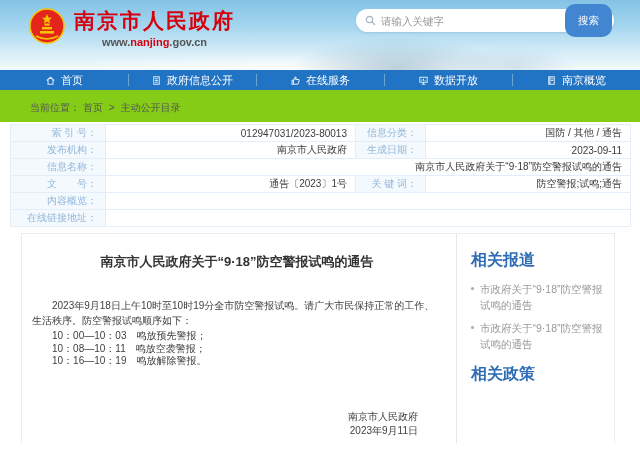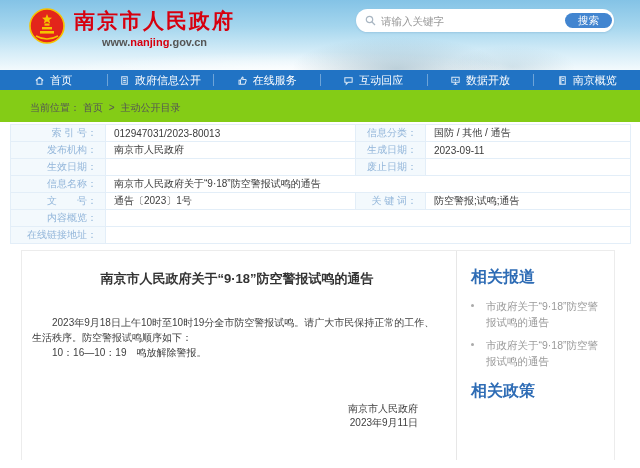--- a/index.html
+++ b/index.html
@@ -20,61 +20,61 @@
   .site-name { color:#d7000f; font-size:21px; font-weight:bold; letter-spacing:2px; line-height:24px; }
   .site-url { font-size:11px; font-weight:bold; color:#555; text-align:center; margin-top:3px; }
   .site-url .red { color:#d7000f; }
   .search { position:absolute; right:26px; top:9px; width:258px; height:23px; background:#fff;
     border-radius:12px; display:flex; align-items:center; padding:0 2px 0 9px; z-index:2;
     box-shadow:0 1px 2px rgba(0,60,120,.12); }
   .search input { flex:1; border:none; outline:none; background:transparent; font-size:10.5px; color:#333;
     font-family:inherit; }
   .search input::placeholder { color:#999; }
   .search-btn { border:none; cursor:pointer; background:#4285d0; color:#fff; font-size:10.5px;
-    height:15px; padding:0 13px; border-radius:10px; font-family:inherit; }
+    height:33px; padding:0 13px; border-radius:10px; font-family:inherit; }
 
   
   .nav { height:20px; background:#2173c4; display:flex; align-items:stretch; }
   .nav-item { flex:1; display:flex; align-items:center; justify-content:center; gap:5px;
     color:#fff; font-size:11px; cursor:pointer; position:relative; }
   .nav-item + .nav-item::before { content:""; position:absolute; left:0; top:4px; bottom:4px;
     width:1px; background:rgba(255,255,255,.35); }
   .nico { width:11px; height:11px; stroke:rgba(255,255,255,.85); fill:none; stroke-width:1.1; }
 
   
   .breadcrumb { padding:11px 0 7px 30px; font-size:10px; color:#555; background:#84cc16; }
   .breadcrumb span { margin-right:3px; }
   .crumb-link { cursor:pointer; }
 
   
   table.meta { border-collapse:collapse; width:620px; margin:2px 15px 0 10px; table-layout:fixed;
     font-size:10px; }
   table.meta td { border:1px solid #e3eef8; height:15px; padding:1px 8px; overflow:hidden;
     white-space:nowrap; }
   td.lbl { background:#f3f9fd; color:#93b6da; text-align:right; }
-  td.val { color:#3a3a3a; padding-left:10px; }
+  td.val { color:#3a3a3a; padding-left:10px;text-align:right; }
   .dl-ico { width:10px; height:10px; vertical-align:-1px; margin-right:4px; }
   .dl-link { cursor:pointer; color:#3a3a3a; }
 
   
   .panel { margin:6px 21px 0 21px; width:594px; height:210px; border:1px solid #ececec;
     border-bottom:none; display:flex; background:#fff; }
   .article { flex:1; border-right:1px solid #e7e7e7; padding:15px 14px 0 10px; }
   .art-title { text-align:center; font-size:13px; font-weight:bold; color:#333; margin-top:4px; }
   .art-body { margin-top:27px; font-size:10px; color:#404040; line-height:15px; }
   .art-body p { text-indent:2em; }
   .schedule { margin-top:2px; }
   .schedule div { padding-left:2em; line-height:12.5px; font-size:10px; color:#404040; }
   .signature { margin-top:42px; text-align:right; padding-right:24px; font-size:10px;
     color:#404040; line-height:14px; }
 
   .sidebar { width:157px; padding:16px 10px 0 14px; }
   .side-title { color:#2e6cb5; font-size:16px; font-weight:bold; cursor:pointer; }
   .side-list { margin:10px 0 6px 0; }
-  .side-item { display:flex; gap:12px; font-size:10.5px; color:#9a9a9a; line-height:16px;
+  .side-item { display:flex; gap:6px; font-size:10.5px; color:#9a9a9a; line-height:16px;
     margin-bottom:7px; cursor:pointer; }
   .dot { width:3px; height:3px; border-radius:50%; background:#aaa; margin-top:6px; flex:0 0 3px; }
   .side-title.second { margin-top:12px; }
 </style>
 </head>
 <body>
 
 <div class="header">
   <div class="brand">
     <svg class="emblem" viewBox="0 0 38 42">
@@ -114,26 +114,20 @@
     <span>政府信息公开</span>
   </div>
   <div class="nav-item">
     <svg class="nico" viewBox="0 0 12 12">
         <path d="M2.2 5.6 H3.8 V10 H2.2 Z M3.8 6 L5.8 2.3 Q6.8 1.9 6.6 3.4 L6.3 5 H9.3 Q10.3 5.2 9.9 6.3 L8.8 9.6 Q8.6 10 8.1 10 H3.8"></path>
       </svg>
     <span>在线服务</span>
   </div>
   <div class="nav-item">
     <svg class="nico" viewBox="0 0 12 12">
-        <path d="M2 3 H10 V8 H5.5 L3.5 10 V8 H2 Z"></path>
-      </svg>
-    <span>互动回应</span>
-  </div>
-  <div class="nav-item">
-    <svg class="nico" viewBox="0 0 12 12">
         <path d="M2 2.5 H10 V8 H2 Z M6 8 V9.8 M4 10.2 H8 M4.3 6.2 V4.8 M6 6.2 V4 M7.7 6.2 V5.4"></path>
       </svg>
     <span>数据开放</span>
   </div>
   <div class="nav-item">
     <svg class="nico" viewBox="0 0 12 12">
         <path d="M3 1.8 H9 V10.2 H3 Z M4.3 1.8 V10.2 M5.5 4.2 H7.8 M5.5 6 H7.8"></path>
       </svg>
     <span>南京概览</span>
   </div>
@@ -159,26 +153,20 @@
     <td class="lbl">信息分类：</td>
     <td class="val">国防 / 其他 / 通告</td>
   </tr>
   <tr>
     <td class="lbl">发布机构：</td>
     <td class="val">南京市人民政府</td>
     <td class="lbl">生成日期：</td>
     <td class="val">2023-09-11</td>
   </tr>
   <tr>
-    <td class="lbl">生效日期：</td>
-    <td class="val"></td>
-    <td class="lbl">废止日期：</td>
-    <td class="val"></td>
-  </tr>
-  <tr>
     <td class="lbl">信息名称：</td>
     <td class="val" colspan="3">南京市人民政府关于“9·18”防空警报试鸣的通告</td>
   </tr>
   <tr>
     <td class="lbl">文　　号：</td>
     <td class="val">通告〔2023〕1号</td>
     <td class="lbl">关 键 词：</td>
     <td class="val">防空警报;试鸣;通告</td>
   </tr>
   <tr>
@@ -191,20 +179,22 @@
   </tr>
 </tbody>
   </table>
 
 <div class="panel">
   <div class="article">
     <div class="art-title">南京市人民政府关于“9·18”防空警报试鸣的通告</div>
     <div class="art-body">
       <p>2023年9月18日上午10时至10时19分全市防空警报试鸣。请广大市民保持正常的工作、生活秩序。防空警报试鸣顺序如下：</p>
       <div class="schedule">
+        <div>10：00—10：03　鸣放预先警报；</div>
+        <div>10：08—10：11　鸣放空袭警报；</div>
         <div>10：16—10：19　鸣放解除警报。</div>
       </div>
     </div>
     <div class="signature">
       <div>南京市人民政府</div>
       <div>2023年9月11日</div>
     </div>
   </div>
   <div class="sidebar">
     <div class="side-title">相关报道</div>

